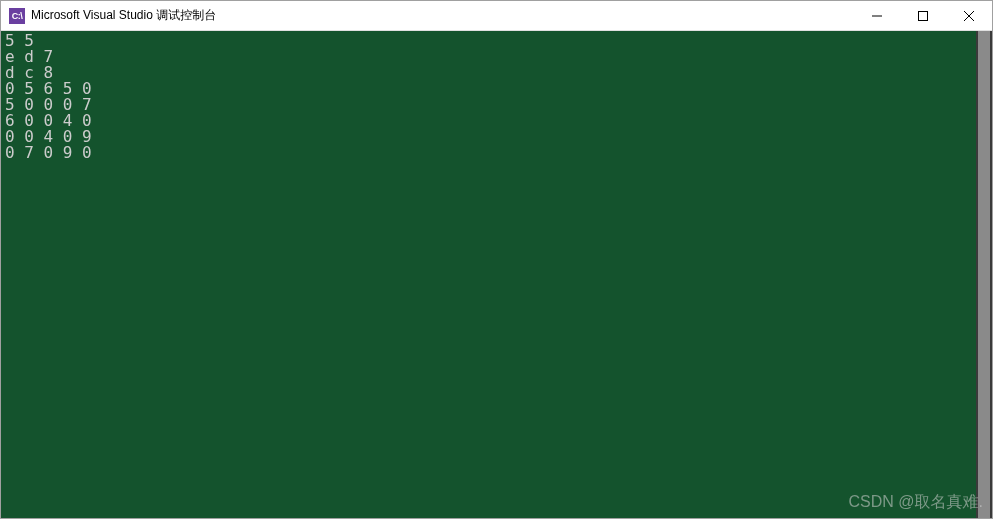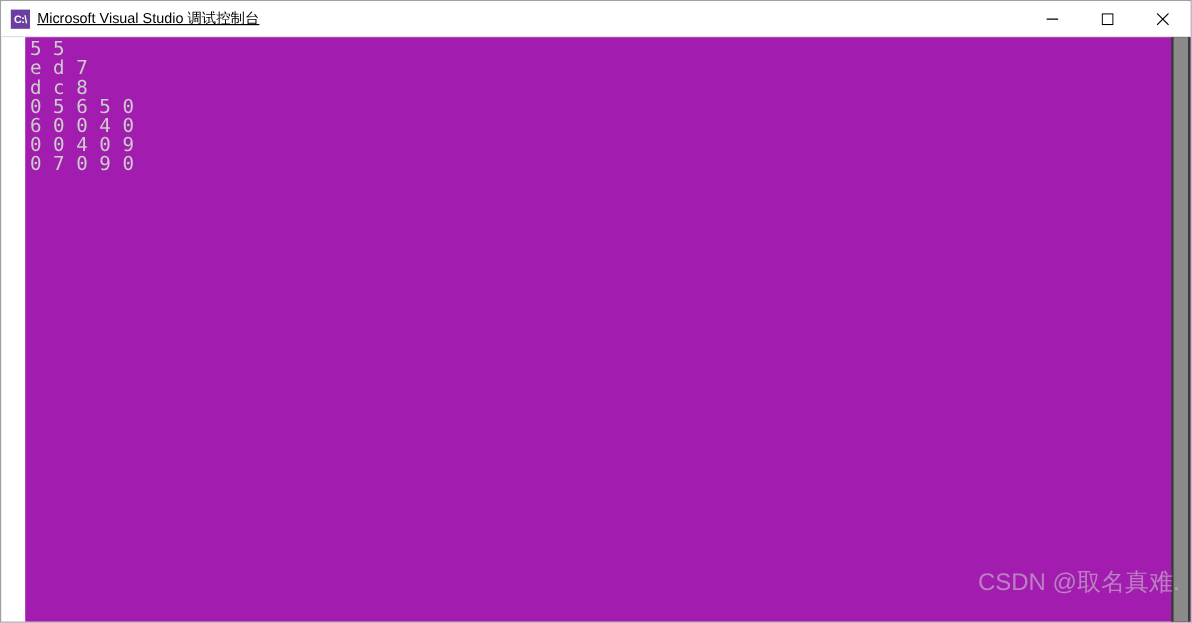--- a/index.html
+++ b/index.html
@@ -42,21 +42,20 @@
       align-items: center;
       justify-content: center;
       margin-right: 6px;
       font-weight: bold;
       letter-spacing: -0.5px;
     }
     .titlebar-text {
       font-size: 12px;
       color: #000;
       flex: 1;
-      text-decoration: underline;
     }
     .window-controls {
       display: flex;
       height: 100%;
     }
     .win-btn {
       width: 46px;
       height: 100%;
       display: flex;
       align-items: center;
@@ -69,24 +68,23 @@
     }
     .win-btn svg {
       width: 10px;
       height: 10px;
       stroke: #000;
       stroke-width: 1;
       fill: none;
     }
     .console-area {
       flex: 1;
-      background: #a21caf;
+      background: #14532d;
       position: relative;
       display: flex;
-      margin-left: 20px;
     }
     .console-content {
       flex: 1;
       padding: 2px 4px;
       font-family: "NSimSun", "SimSun", "Consolas", monospace;
       font-size: 16px;
       line-height: 16px;
       color: #cccccc;
       white-space: pre;
       overflow: hidden;
@@ -99,24 +97,24 @@
     .scrollbar-thumb {
       position: absolute;
       top: 0;
       left: 2px;
       right: 2px;
       height: 100%;
       background: #8a8a8a;
     }
     .watermark {
       position: absolute;
-      bottom: 20px;
+      bottom: 6px;
       right: 10px;
       color: rgba(210,210,210,0.55);
-      font-size: 20px;
+      font-size: 16px;
       font-family: "Microsoft YaHei", sans-serif;
       pointer-events: none;
     }
   </style>
 </head>
 <body>
 
 <div class="window">
   <div class="titlebar">
     <div class="titlebar-icon">C:\</div>
@@ -134,20 +132,20 @@
       </button>
       <button class="win-btn">
         <svg>
             <line x1="0" y1="0" x2="10" y2="10"></line>
             <line x1="10" y1="0" x2="0" y2="10"></line>
           </svg>
       </button>
     </div>
   </div>
   <div class="console-area">
-    <div class="console-content" id="console-content"><div>5 5</div><div>e d 7</div><div>d c 8</div><div>0 5 6 5 0</div><div>6 0 0 4 0</div><div>0 0 4 0 9</div><div>0 7 0 9 0</div><div>&nbsp;</div></div>
+    <div class="console-content" id="console-content"><div>5 5</div><div>e d 7</div><div>d c 8</div><div>0 5 6 5 0</div><div>5 0 0 0 7</div><div>6 0 0 4 0</div><div>0 0 4 0 9</div><div>0 7 0 9 0</div><div>&nbsp;</div></div>
     <div class="scrollbar">
       <div class="scrollbar-thumb"></div>
     </div>
   </div>
 </div>
 
 <div class="watermark">CSDN @取名真难.</div>
 
 </body></html>

